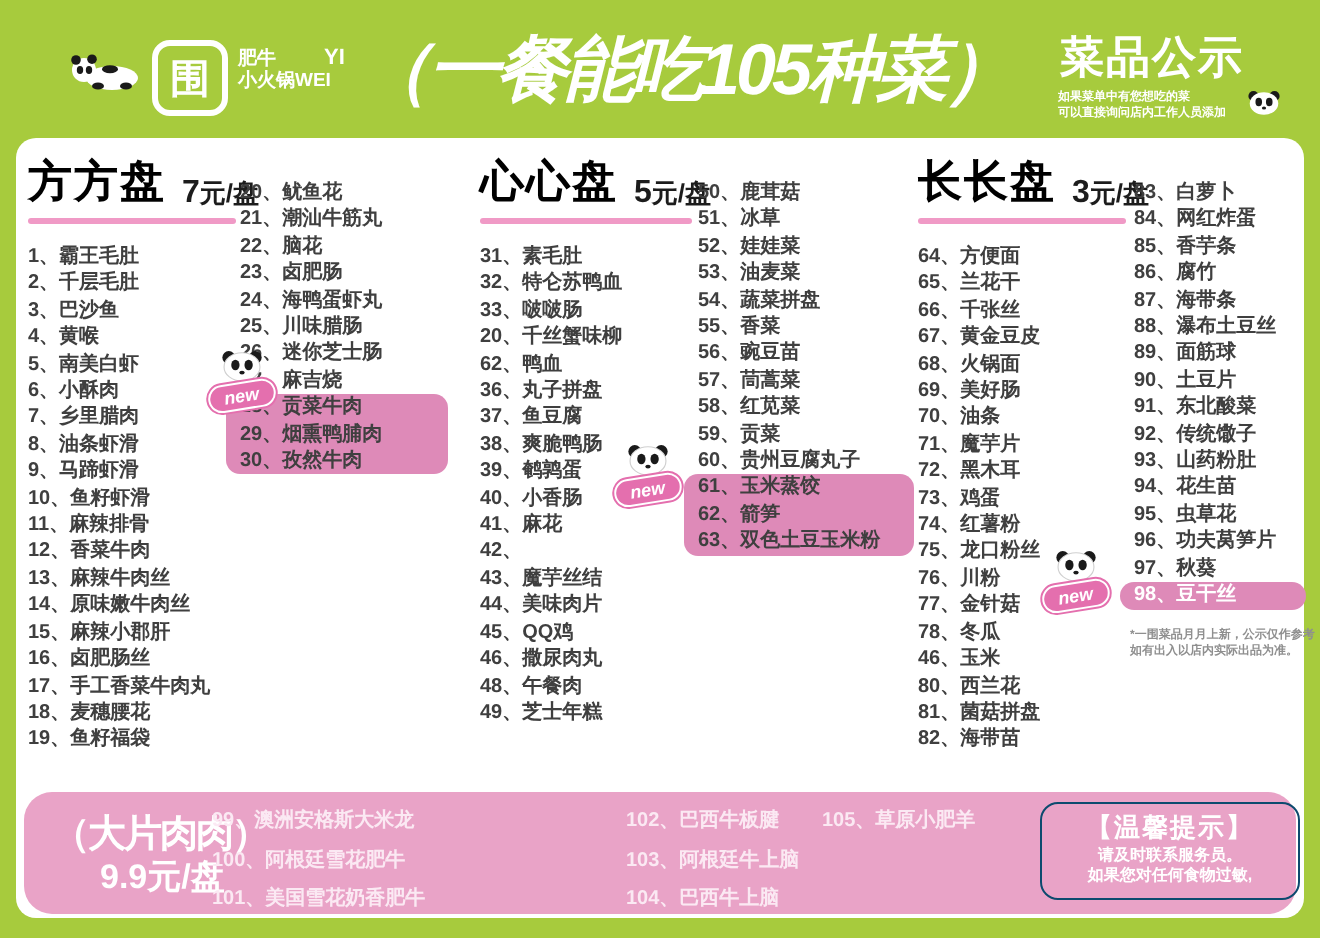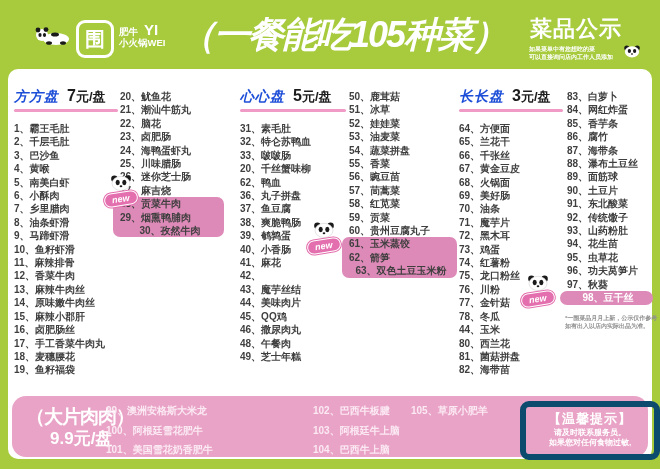--- a/index.html
+++ b/index.html
@@ -11,64 +11,64 @@
   }
   
   .hdr{position:absolute;left:0;top:0;width:660px;height:70px;}
   .panda-lying{position:absolute;left:34px;top:26px;width:36px;height:20px;}
   .logo-box{
     position:absolute;left:76px;top:20px;width:32px;height:32px;
     border:3px solid #fff;border-radius:9px;color:#fff;
     font-size:20px;font-weight:800;display:flex;align-items:center;justify-content:center;
   }
   .brand{position:absolute;left:119px;top:24px;color:#fff;font-weight:800;line-height:11px;font-size:9.5px;white-space:nowrap;}
-  .brand .yi{margin-left:6px;font-size:15px;}
+  .brand .yi{margin-left:24px;font-size:11px;}
   .main-title{
     position:absolute;left:156px;top:11px;width:374px;text-align:center;
     color:#fff;font-size:36px;font-weight:800;letter-spacing:-2px;white-space:nowrap;font-style:italic;
   }
   .ann-title{position:absolute;left:530px;top:14px;color:#fff;font-size:22px;font-weight:800;letter-spacing:1px;}
   .ann-notes{position:absolute;left:529px;top:45px;color:#fff;font-size:6px;line-height:8px;font-weight:700;}
   .ann-panda{position:absolute;left:623px;top:44px;width:18px;height:14px;}
   
   .sheet{position:absolute;left:8px;top:69px;width:644px;height:390px;background:#fff;border-radius:10px;}
   
   .col{position:absolute;top:84px;}
   .cat-row{display:flex;align-items:flex-end;height:22px;white-space:nowrap;}
-  .cat-name{font-size:14px;font-weight:800;color:#1d4ed8;letter-spacing:1px;font-style:italic;}
+  .cat-name{font-size:22px;font-weight:800;color:#000000;letter-spacing:1px;}
   .cat-price{margin-left:8px;font-weight:800;color:#1c1c1c;}
   .cat-price b{font-size:16px;}
   .cat-price i{font-style:normal;font-size:13px;}
   .cat-underline{height:3px;background:#f09ac6;border-radius:2px;margin-top:3px;}
   .col .items{margin-top:10px;}
   .col.no-head .items{margin-top:6px;}
   .item{font-size:10px;line-height:13.4px;font-weight:600;color:#3f3f3f;white-space:nowrap;}
   .item.hl{background:#de8ab8;margin:0 -4px 0 -7px;padding:0 4px 0 7px;}
   .item.hl-first{border-radius:7px 7px 0 0;}
-  .item.hl-last{border-radius:0 0 7px 7px;text-align:center;}
+  .item.hl-last{border-radius:0 0 7px 7px;}
   .item.hl-first.hl-last{border-radius:7px;}
   .item.light{color:#ffffff;}
   .footnote{position:absolute;left:565px;top:314px;font-size:6px;line-height:8px;color:#8f8f8f;font-weight:600;white-space:nowrap;}
   
   .badge{position:absolute;width:42px;text-align:center;}
   .badge svg{display:block;margin:0 auto -3px auto;}
   .badge .pill{
     display:inline-block;background:#e46fae;border:1.5px solid #fff;border-radius:9px;
     color:#fff;font-size:9px;font-weight:800;font-style:italic;line-height:12px;
     padding:0 7px;transform:rotate(-9deg);box-shadow:0 0 0 1px #e46fae;
   }
   
   .panel{position:absolute;left:12px;top:396px;width:636px;height:61px;background:#e9a3c7;border-radius:14px;}
   .panel-title{position:absolute;left:14px;top:8px;color:#fff;font-weight:800;font-size:19px;letter-spacing:-1px;white-space:nowrap;}
   .panel-price{position:absolute;left:38px;top:31px;color:#fff;font-weight:800;font-size:17px;white-space:nowrap;}
   .bgroup{position:absolute;top:5px;color:#fbe9f3;font-size:10px;font-weight:600;line-height:19.5px;white-space:nowrap;}
   .bg0{left:94px;} .bg1{left:301px;} .bg2{left:399px;}
   .tips{
     position:absolute;left:508px;top:5px;width:128px;height:47px;
-    border:6px solid #0c4a6e;border-radius:9px;text-align:center;color:#fff;
+    border:1px solid #0c4a6e;border-radius:9px;text-align:center;color:#fff;
   }
   .tips-title{font-size:13px;font-weight:800;margin-top:3px;letter-spacing:1px;}
   .tips-line{font-size:8px;line-height:10px;font-weight:600;}
 </style>
 </head>
 <body>
 
 <div class="hdr">
   <svg class="panda-lying" viewBox="0 0 36 20">
     <ellipse cx="22" cy="13" rx="13" ry="6" fill="#fff"></ellipse>
@@ -219,21 +219,21 @@
       <div class="item">69、美好肠</div>
       <div class="item">70、油条</div>
       <div class="item">71、魔芋片</div>
       <div class="item">72、黑木耳</div>
       <div class="item">73、鸡蛋</div>
       <div class="item">74、红薯粉</div>
       <div class="item">75、龙口粉丝</div>
       <div class="item">76、川粉</div>
       <div class="item">77、金针菇</div>
       <div class="item">78、冬瓜</div>
-      <div class="item">44、玉米</div>
+      <div class="item">46、玉米</div>
       <div class="item">80、西兰花</div>
       <div class="item">81、菌菇拼盘</div>
       <div class="item">82、海带苗</div>
     </div>
 </div>
 
 <div class="col no-head" style="left:567px;width:82px">
   <div class="items">
       <div class="item">83、白萝卜</div>
       <div class="item">84、网红炸蛋</div>

